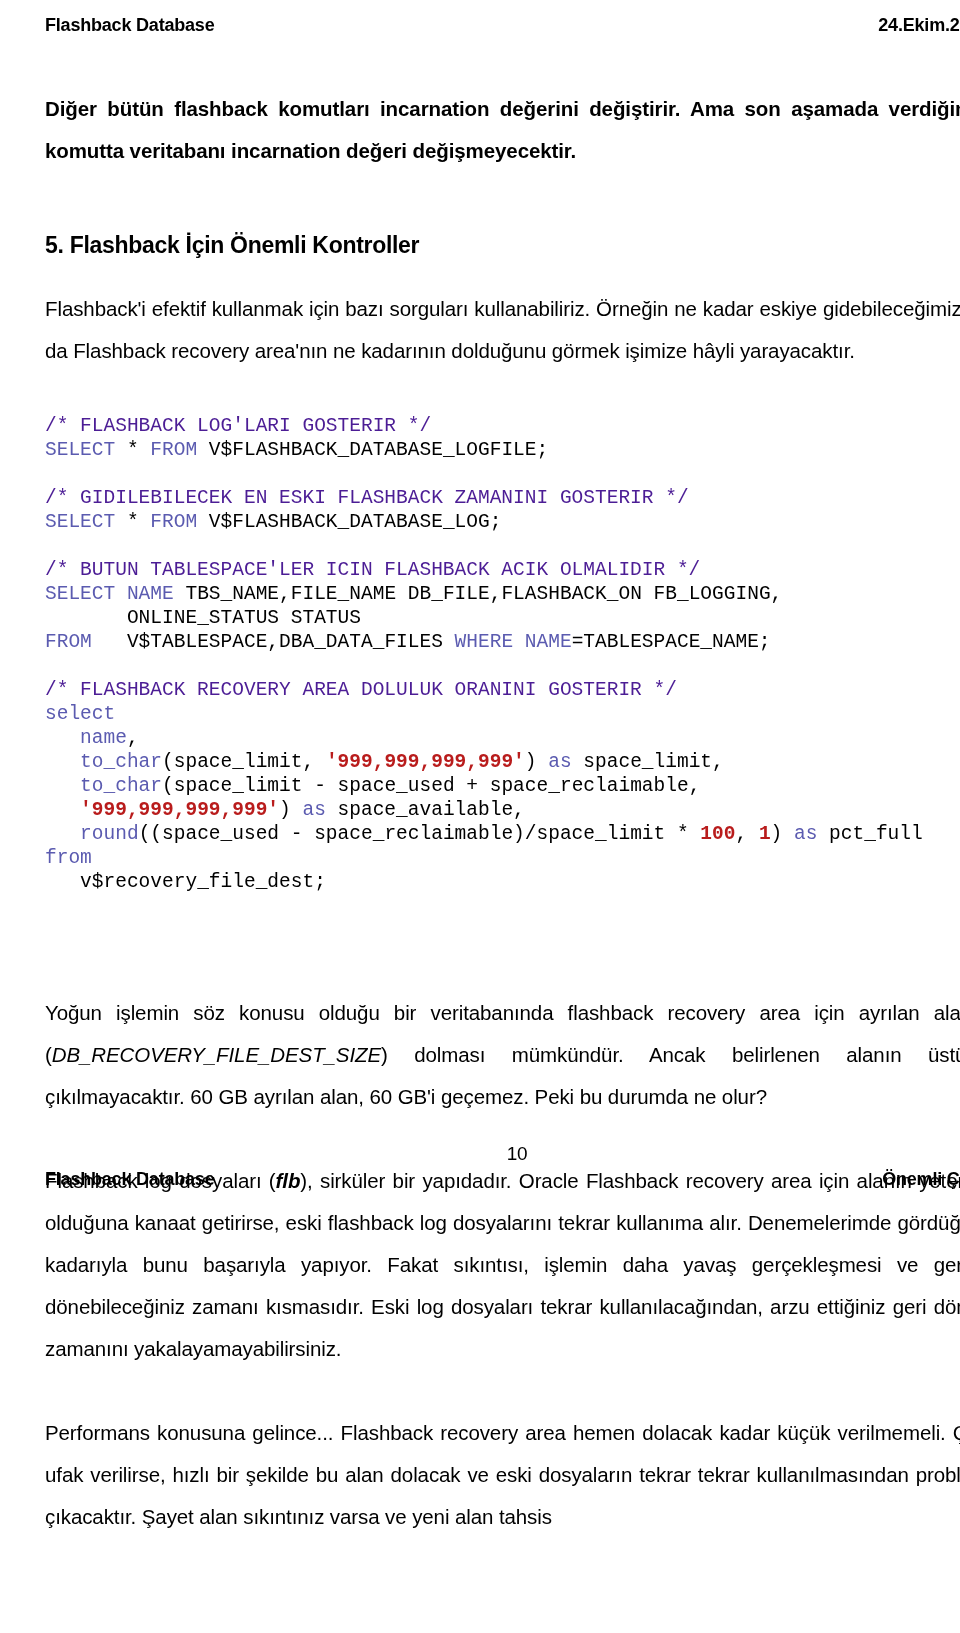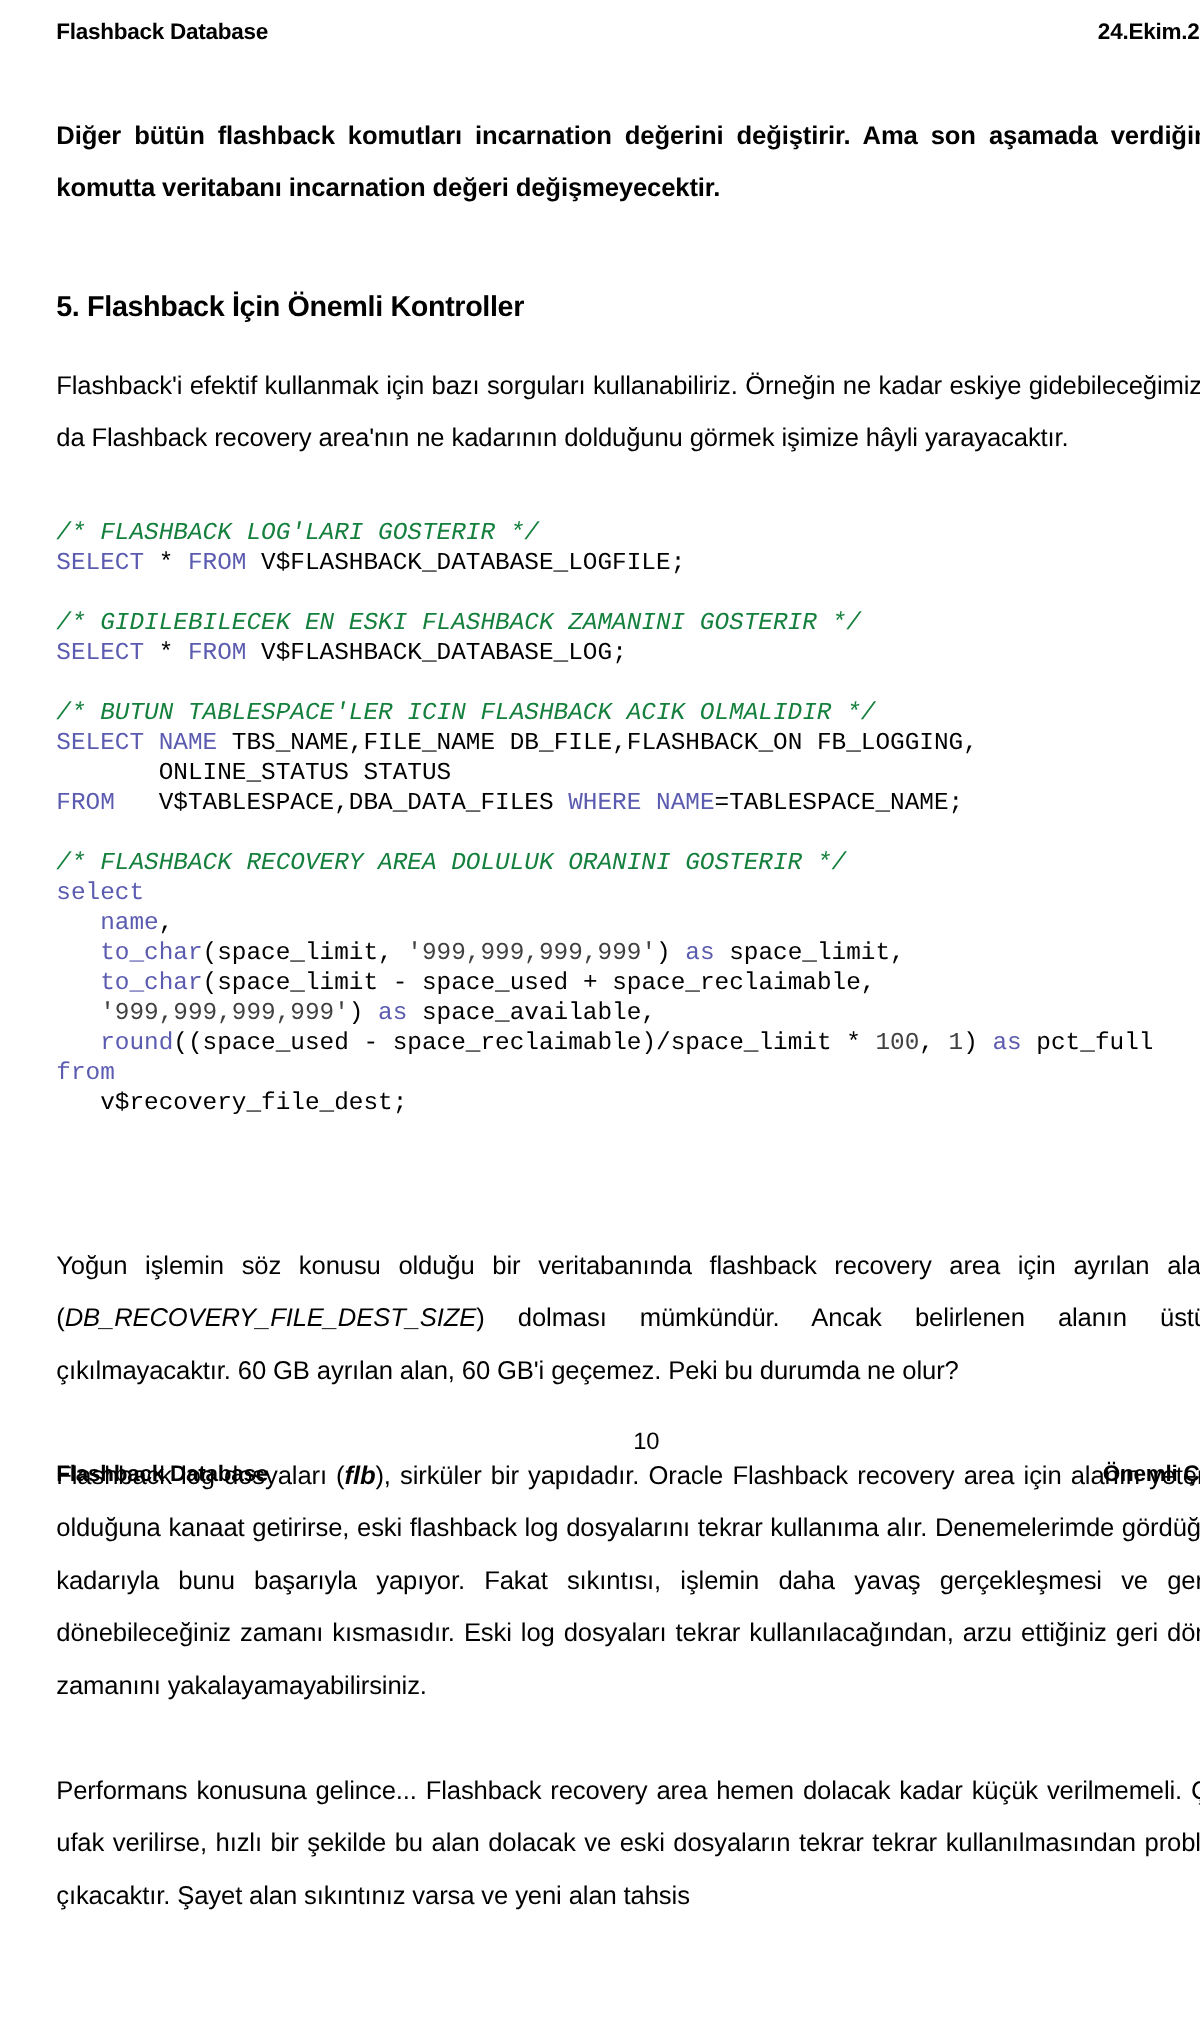--- a/index.html
+++ b/index.html
@@ -65,23 +65,23 @@
 
   
   .code {
     font-family: "Liberation Mono", "DejaVu Sans Mono", monospace;
     font-size: 19.5px;
     line-height: 24px;
     white-space: pre;
     margin: 0;
     letter-spacing: 0px;
   }
-  .code .c  { color: #15803d; font-style: italic; }   
+  .code .c  { color: #4c1d95; }   
   .code .k  { color: #5b5bb0; }   
-  .code .s  { color: #404040; }   
+  .code .s  { color: #b91c1c; font-weight: bold; }   
   .code .n  { color: #000000; }   
   .code .blank { display:block; height: 24px; }
 
   
   .footer {
     position: absolute;
     left: 8px;
     right: 8px;
     bottom: 8px;
   }

